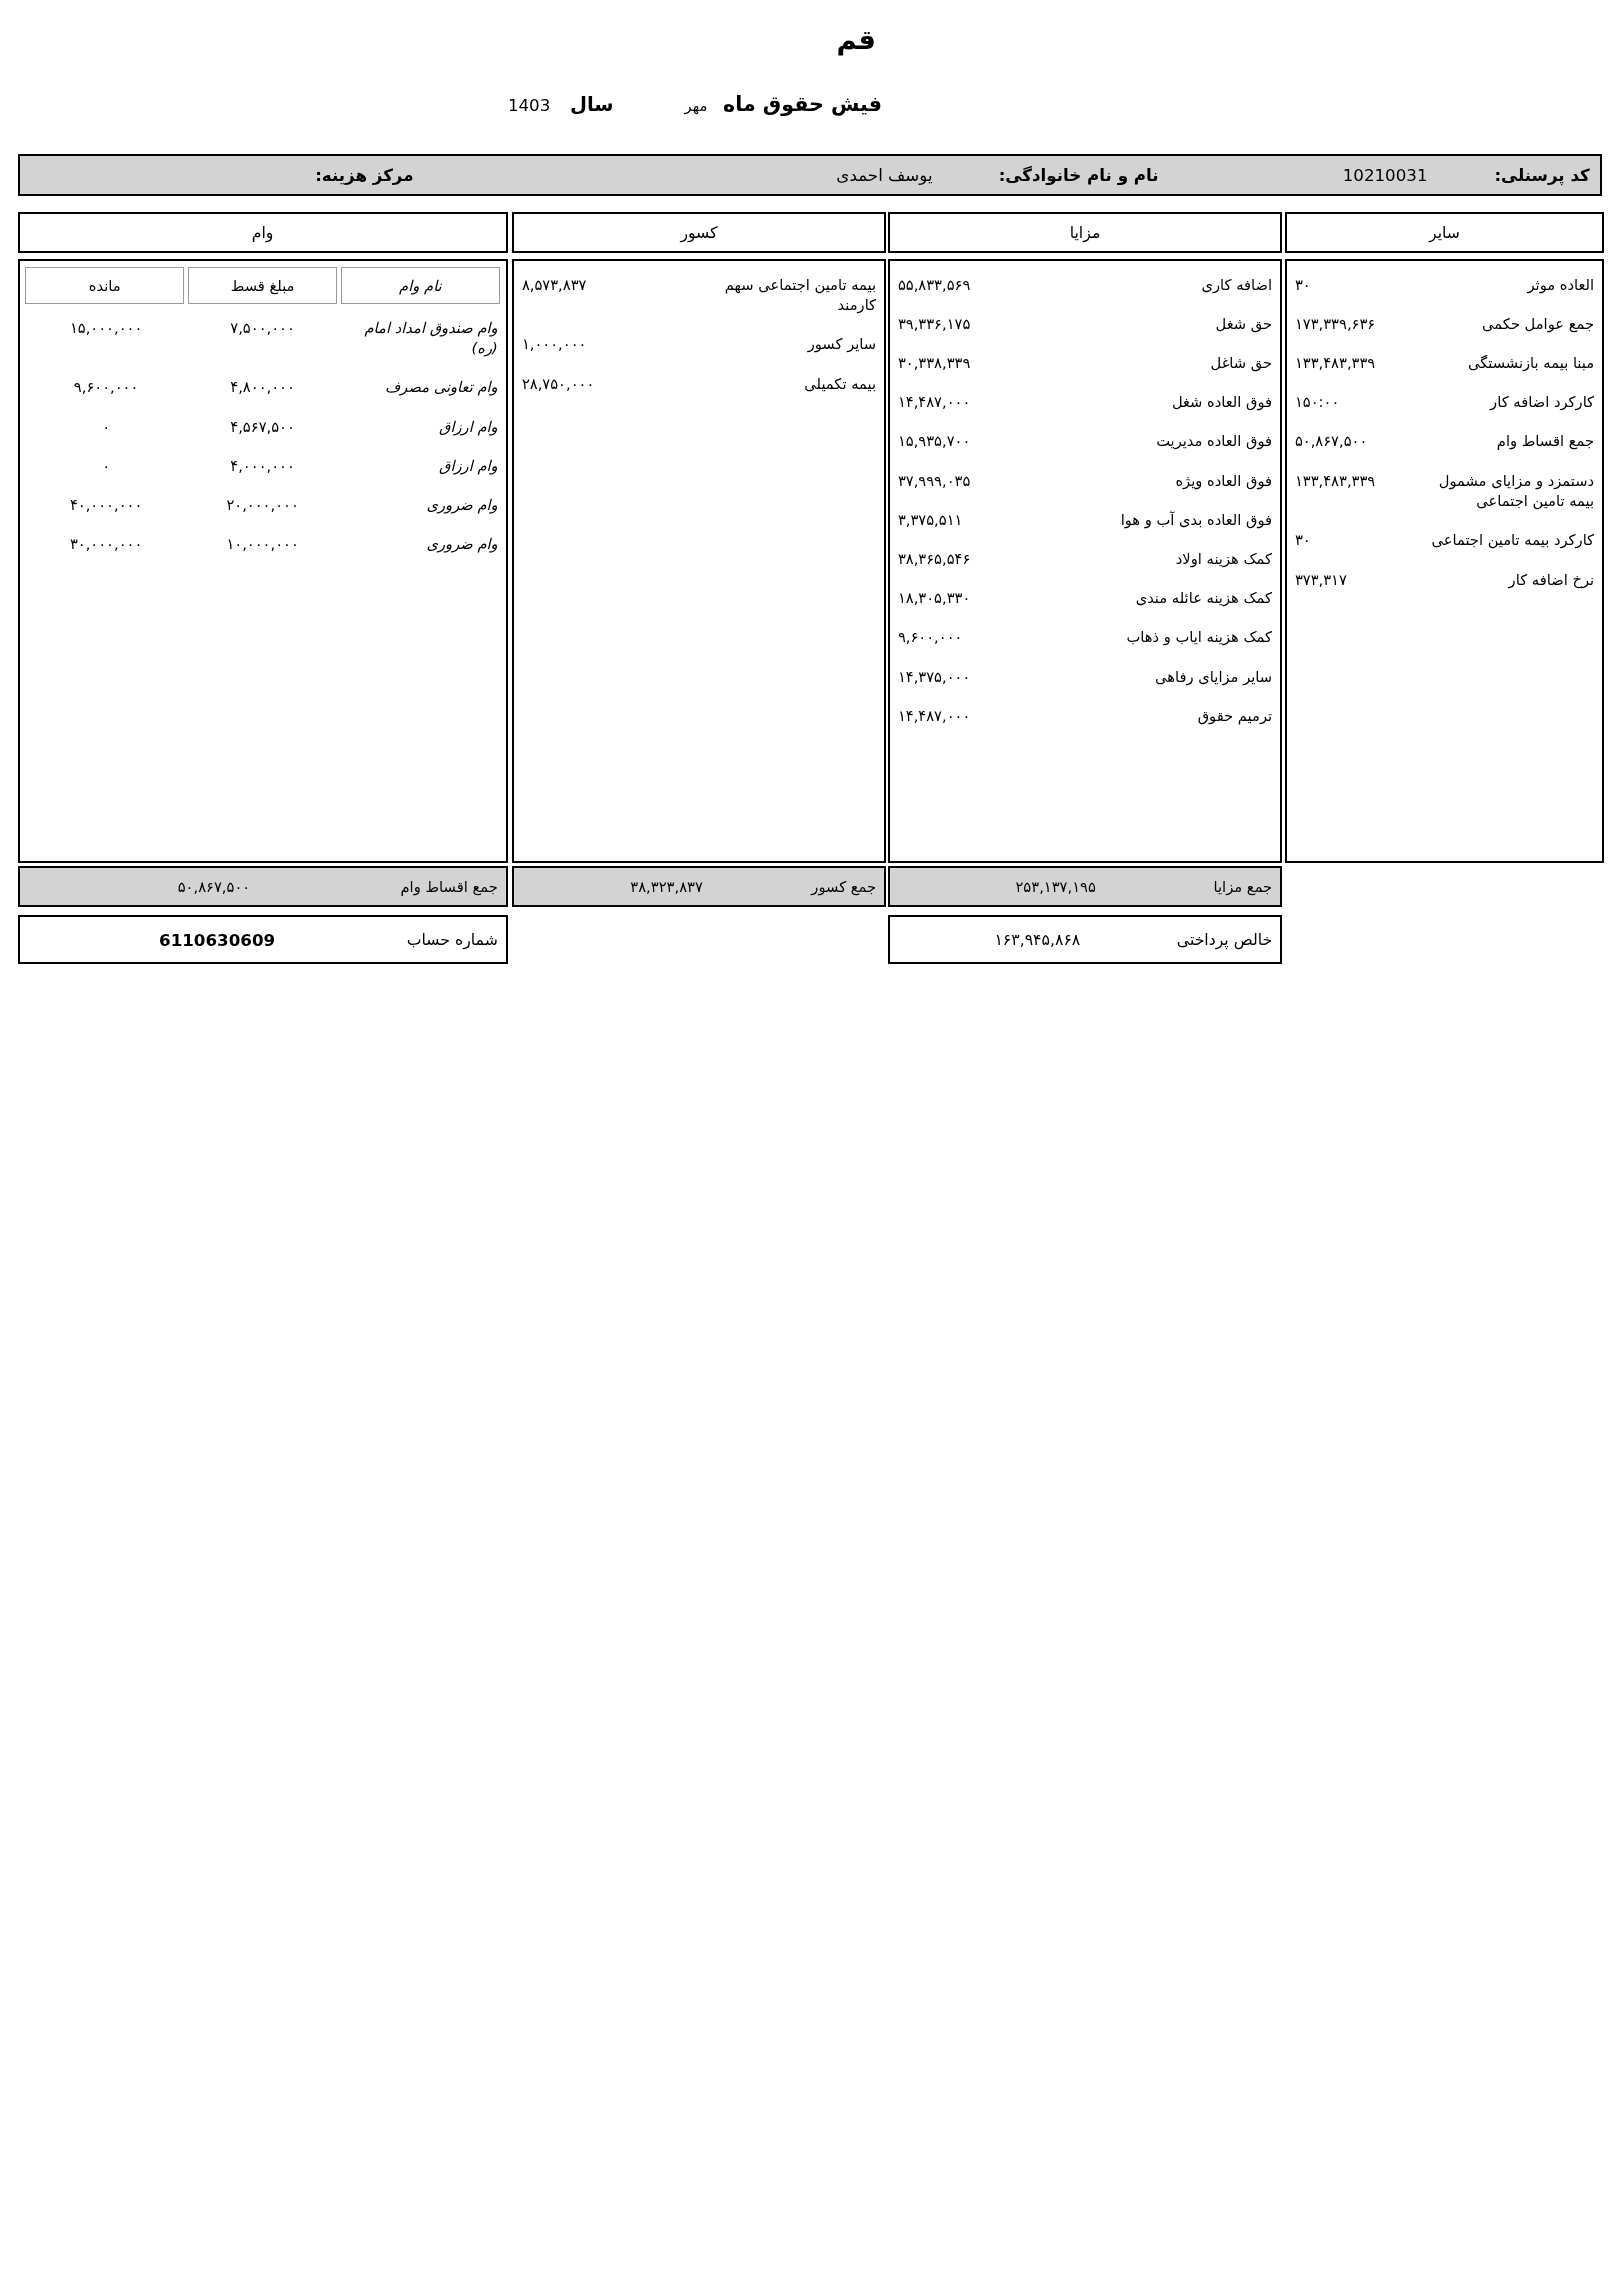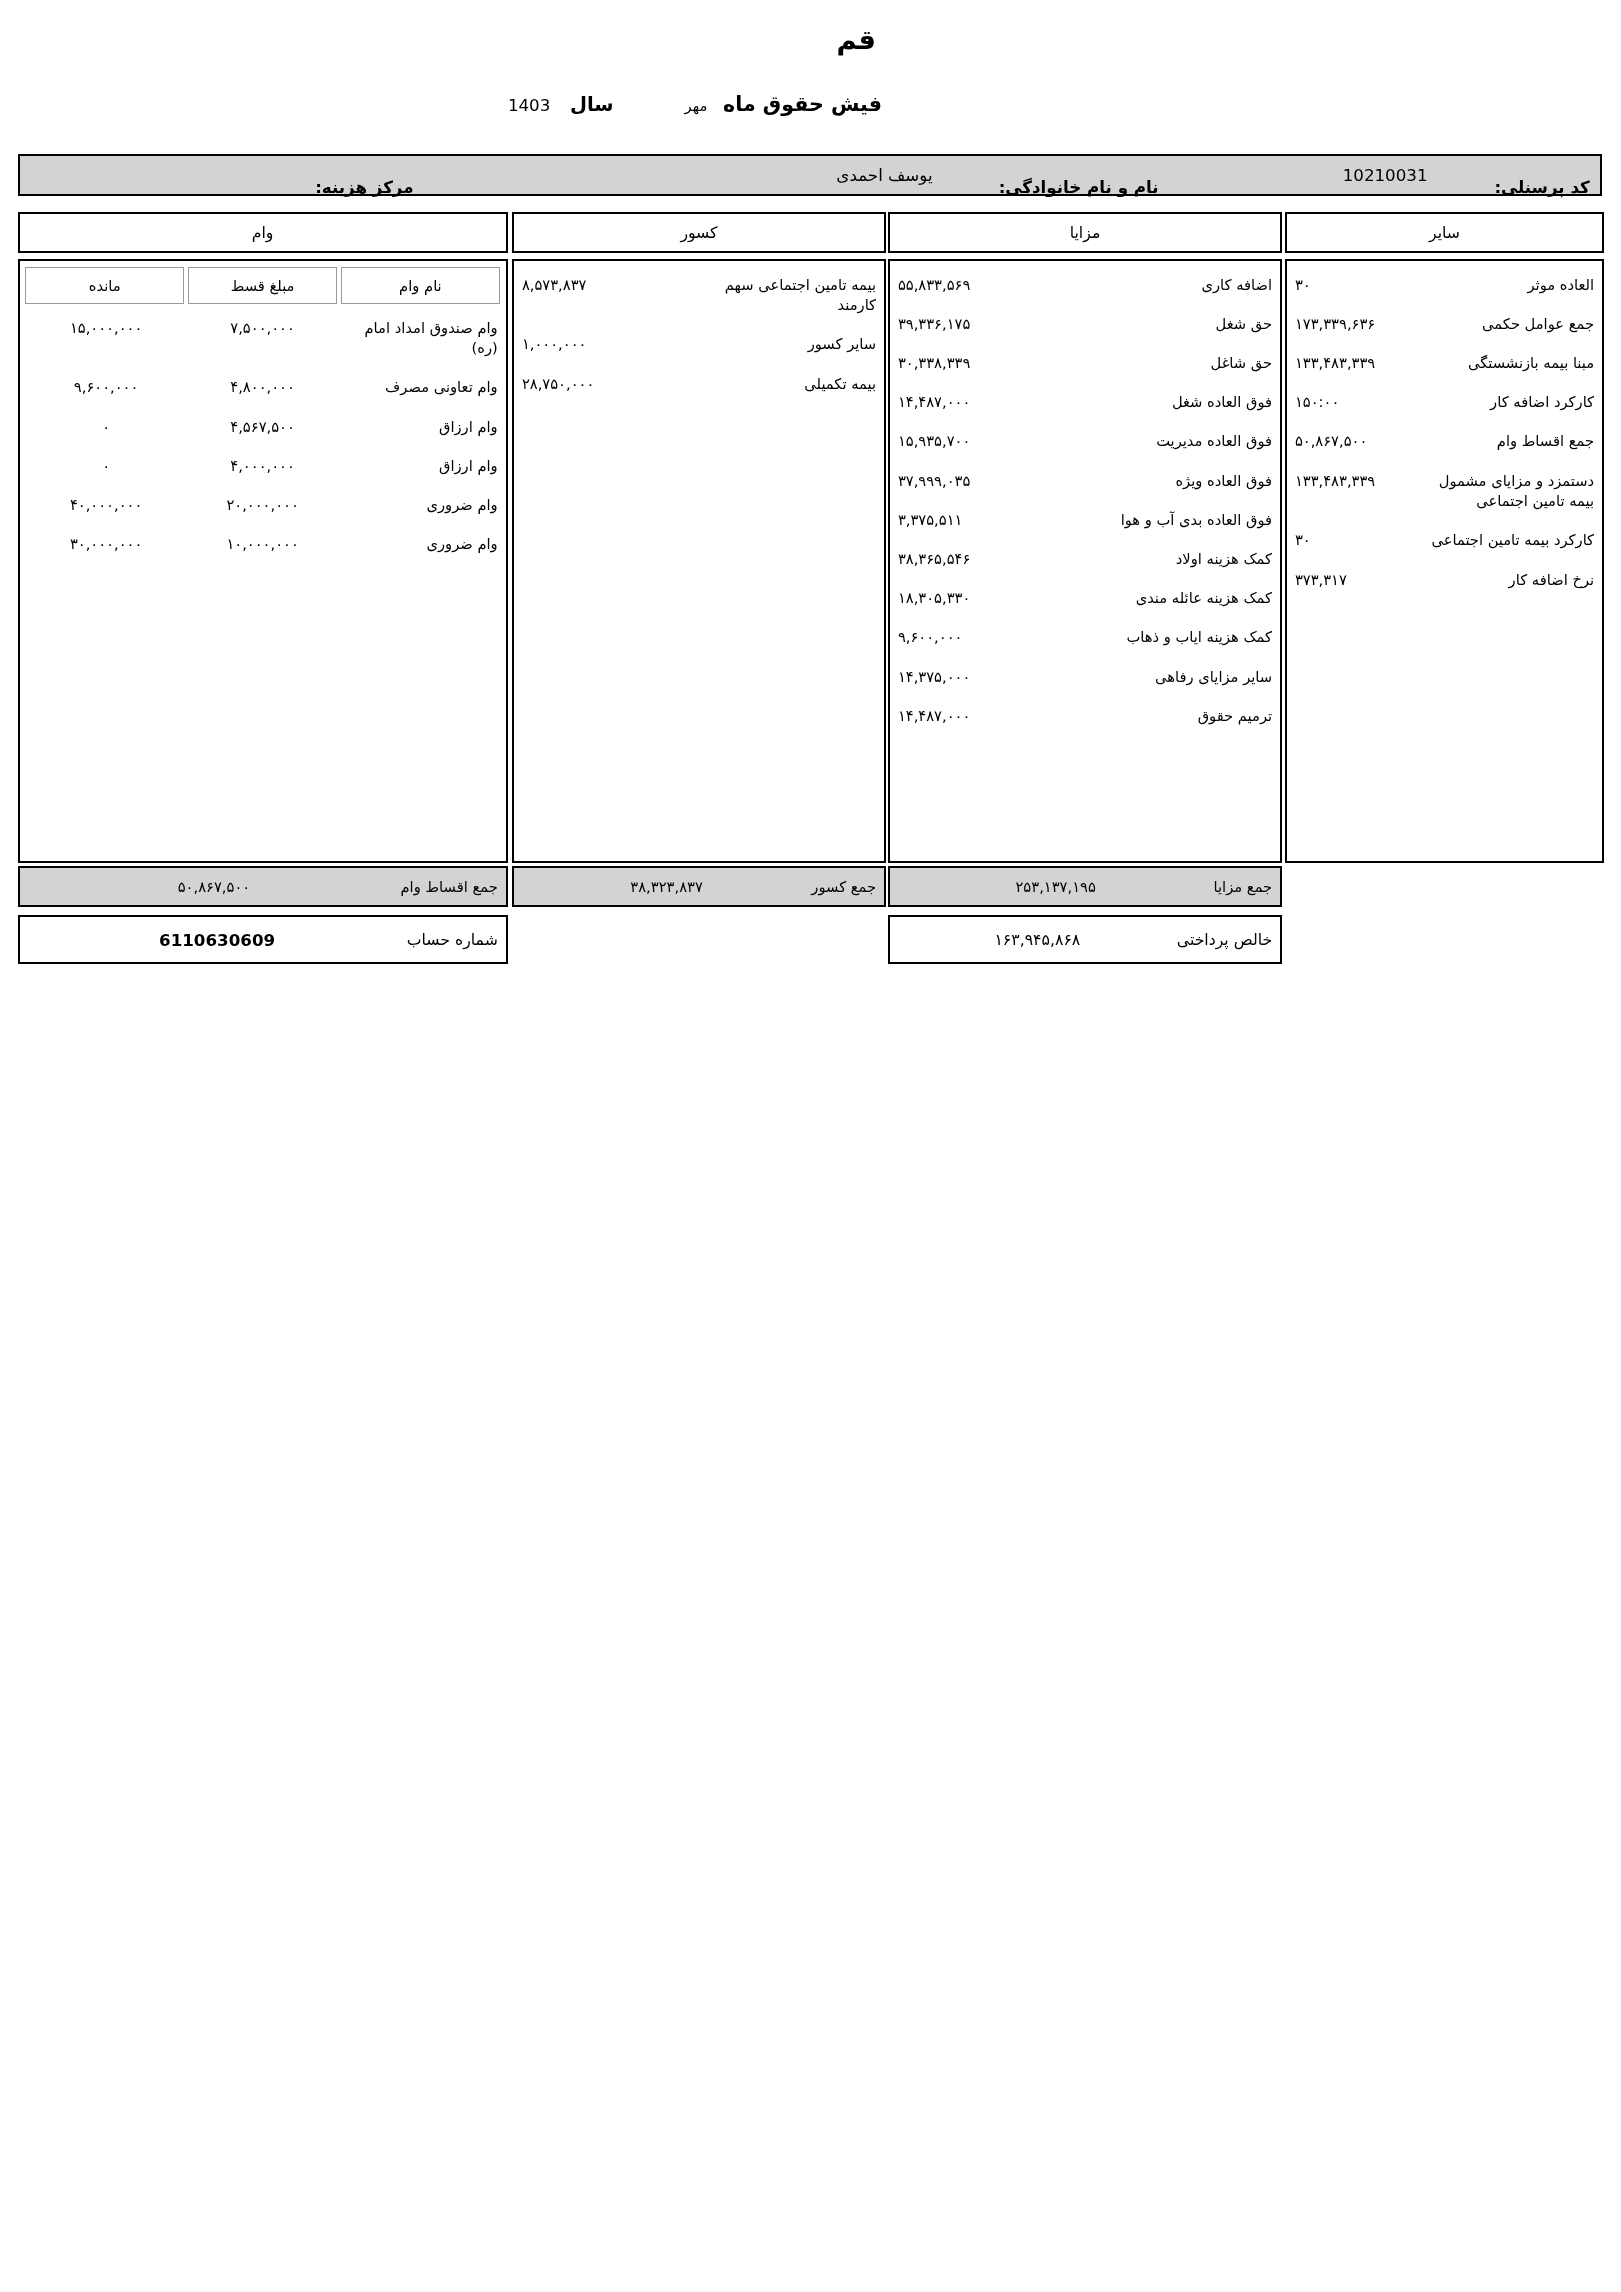--- a/index.html
+++ b/index.html
@@ -15,39 +15,39 @@
 
   .title{top:23.5px;right:745px;font-size:27.4px;font-weight:bold;}
   .subtitle{top:92px;right:739px;display:flex;align-items:baseline;white-space:nowrap;}
   .s-main{font-size:20.6px;font-weight:bold;}
   .s-month{font-size:14.7px;margin-right:15.7px;}
   .s-yearlbl{font-size:19.6px;font-weight:bold;margin-right:71px;}
   .s-year{font-size:16.7px;margin-right:19.6px;direction:ltr;}
 
   #band{left:17.6px;top:154px;width:1584px;height:42px;}
   #band span{position:absolute;top:50%;transform:translateY(-50%);font-size:16.7px;white-space:nowrap;}
-  .band-lbl{font-weight:bold;margin-top:12px;}
+  .band-lbl{font-weight:bold;}
   .ltr{direction:ltr;unicode-bidi:embed;}
 
   .col-head{height:41px;display:flex;align-items:center;justify-content:center;font-size:15.7px;top:212px;}
   .col-body{top:259px;height:604px;padding:3.9px 5.9px;overflow:hidden;}
 
   .x-loans{left:17.6px;width:490px;}
   .x-ded{left:512px;width:374px;}
   .x-ben{left:888px;width:394px;}
   .x-other{left:1285px;width:319px;}
 
   .srow{display:flex;align-items:flex-start;padding:9.8px 2px 8.8px;font-size:14.7px;line-height:20.6px;}
   .srow .lbl{flex:1 1 auto;padding-left:3.9px;}
   .srow .val{flex:0 0 167px;direction:ltr;unicode-bidi:embed;}
   .narrow .srow .val{flex:0 0 118px;}
 
   .loan-headrow{display:flex;column-gap:3.9px;margin:2px 0 3.9px;}
   .loan-hcell{border:1px solid #9a9a9a;height:37px;display:flex;align-items:center;justify-content:center;font-size:14.7px;box-sizing:border-box;background:#fff;}
-  .c-name{width:34%;}.c-inst{width:32%;}.c-bal{width:34%;}
+  .c-name{width:34%;font-style:italic;}.c-inst{width:32%;}.c-bal{width:34%;}
   .loan-row{display:flex;column-gap:3.9px;padding:9.8px 2px 8.8px;font-size:14.7px;line-height:20.6px;}
   .loan-row .c-name{text-align:right;}
   .loan-row .c-inst,.loan-row .c-bal{text-align:center;direction:ltr;unicode-bidi:embed;align-self:flex-start;}
 
   .total-box{top:866px;height:41px;}
   .trow{display:flex;align-items:center;height:100%;padding:0 7.8px;font-size:14.7px;}
   .trow .lbl{white-space:nowrap;}
   .trow .val{flex:1;text-align:center;direction:ltr;unicode-bidi:embed;}
 
   .bottom-box{top:915px;height:49px;}

